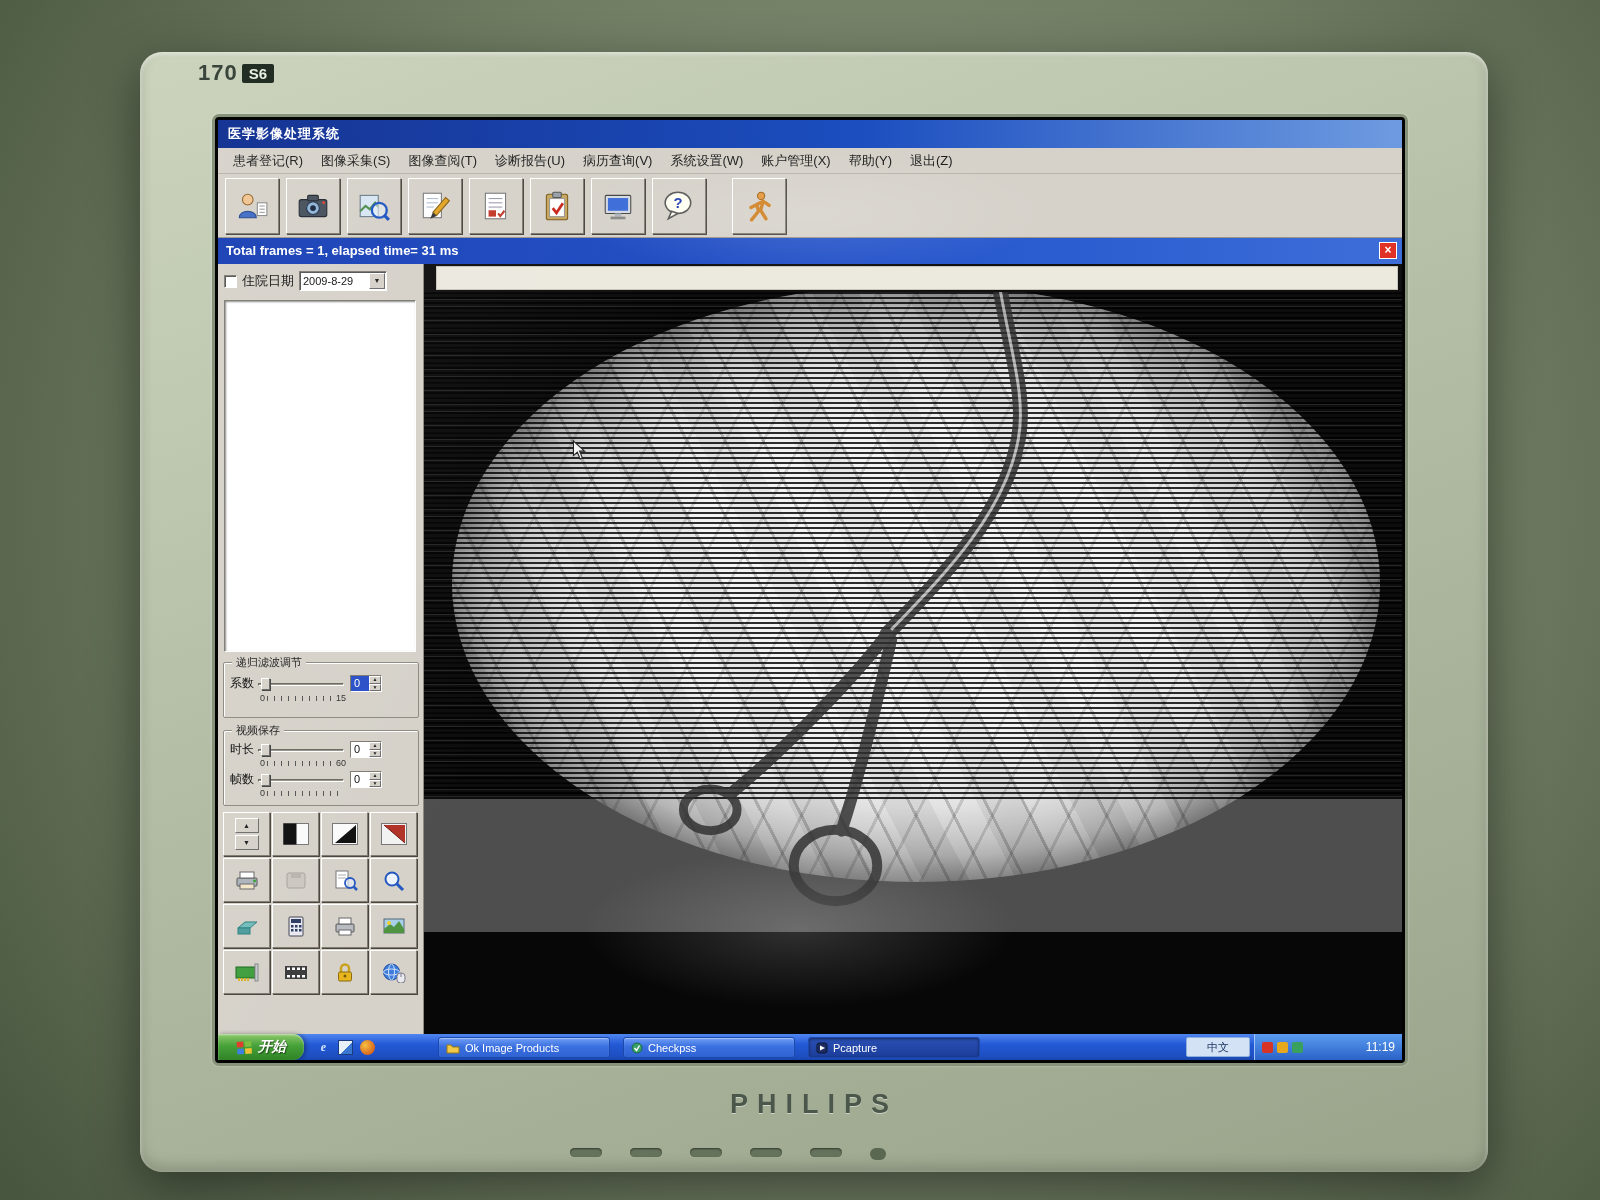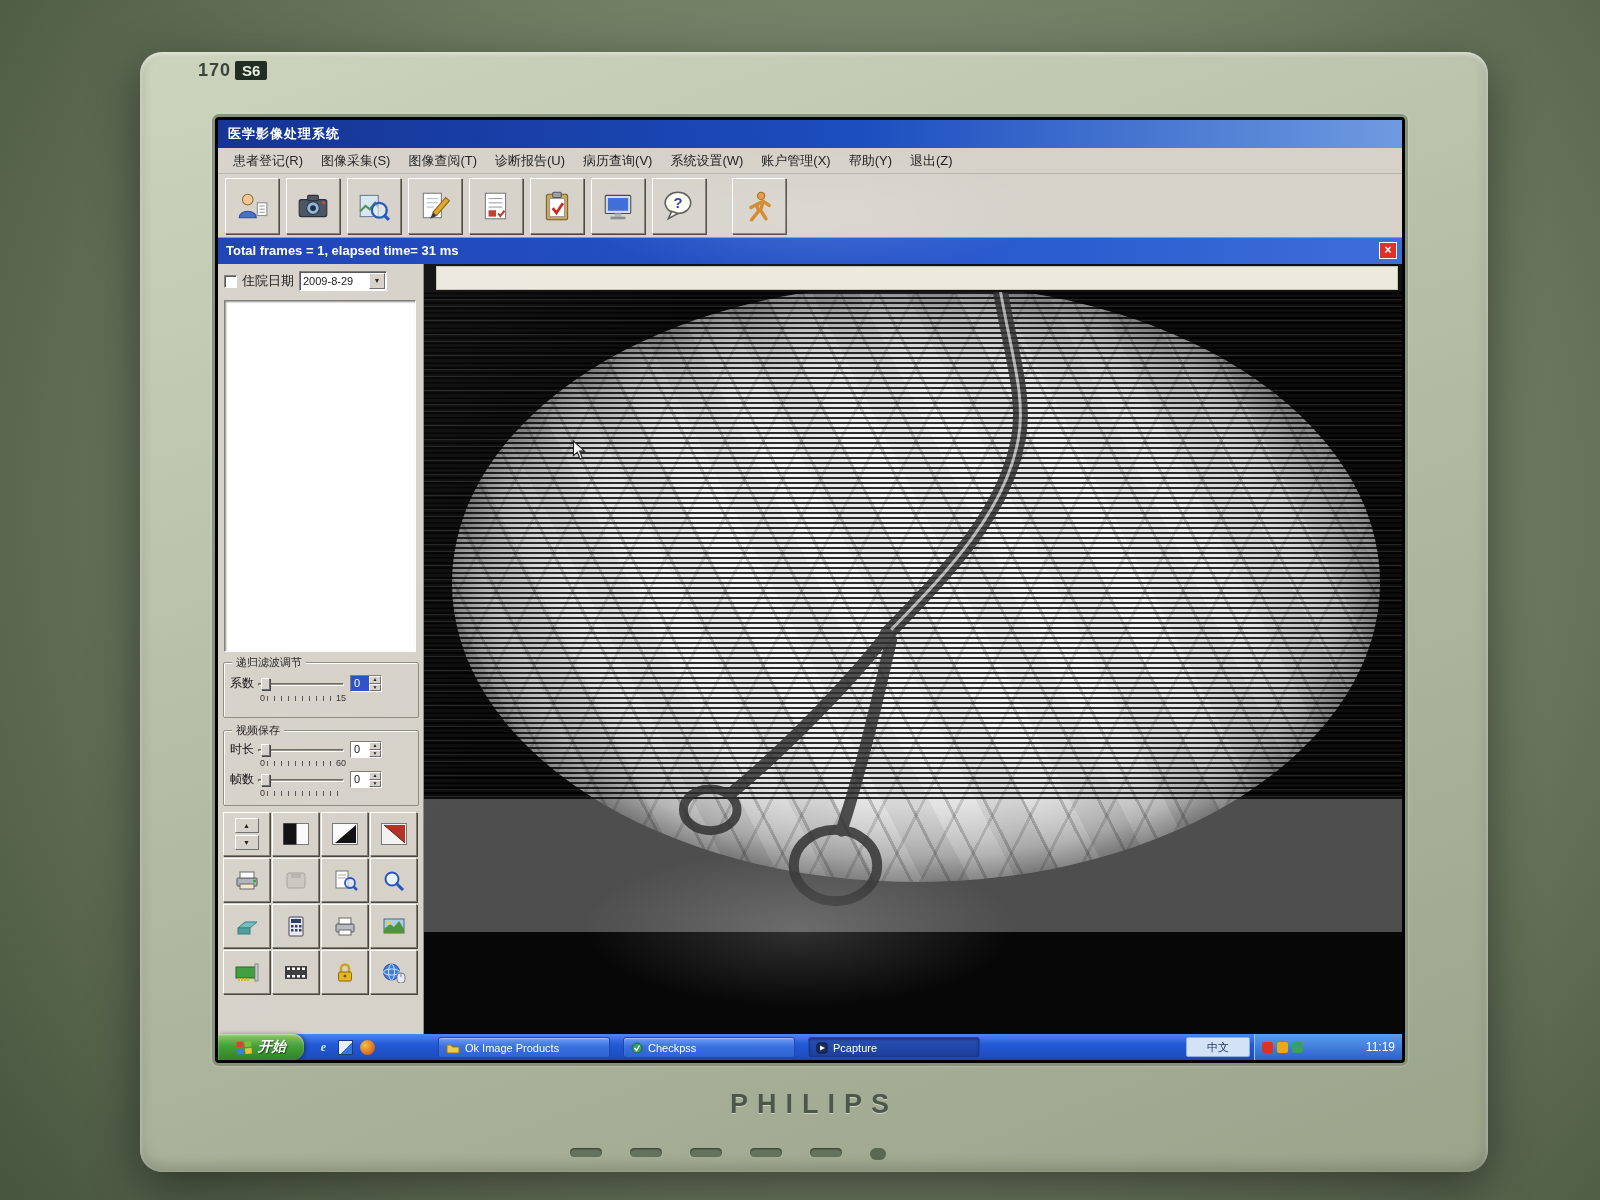--- a/index.html
+++ b/index.html
@@ -4,21 +4,21 @@
 <style>
   * { box-sizing: border-box; margin: 0; padding: 0; font-family: "Liberation Sans", "DejaVu Sans", sans-serif; }
   html,body { width:1600px; height:1200px; overflow:hidden; }
   body { background: radial-gradient(circle at 55% 42%, #93a083 0%, #6e7b61 55%, #55624a 85%, #47543e 100%); position:relative; }
 
   
   .monitor { position:absolute; left:140px; top:52px; width:1348px; height:1120px; border-radius:22px;
     background: linear-gradient(160deg, #ccd4bd 0%, #b4bea6 45%, #9aa48b 100%);
     box-shadow: 0 14px 50px rgba(0,0,0,.45), inset 0 2px 4px rgba(255,255,255,.55), inset 0 -6px 14px rgba(0,0,0,.18); }
   .model-label { position:absolute; left:58px; top:8px; display:flex; align-items:center; gap:4px; }
-  .model-label .num { font-size:18px; font-weight:bold; color:#39443a; letter-spacing:1px; }
+  .model-label .num { font-size:22px; font-weight:bold; color:#39443a; letter-spacing:1px; }
   .model-label .badge { background:#222e24; color:#e9efe2; font-size:15px; font-weight:bold; padding:1px 7px; border-radius:2px; }
   .brand { position:absolute; left:50%; transform:translateX(-50%); bottom:52px; font-size:27px; font-weight:bold;
     letter-spacing:9px; color:#4c574b; text-shadow:0 1px 0 rgba(255,255,255,.45); }
   .controls { position:absolute; bottom:12px; left:430px; display:flex; gap:28px; }
   .controls .knob { width:32px; height:9px; border-radius:5px; background:#66735c; box-shadow: inset 0 1px 2px rgba(0,0,0,.5); }
   .controls .power { width:16px; height:12px; border-radius:6px; background:#5a6751; }
 
   
   .screen-frame { position:absolute; left:72px; top:62px; width:1196px; height:952px; background:#060606;
     border:3px solid #87927a; border-radius:7px; box-shadow: inset 0 0 26px rgba(0,0,0,.8), 0 0 3px rgba(255,255,255,.35); }

